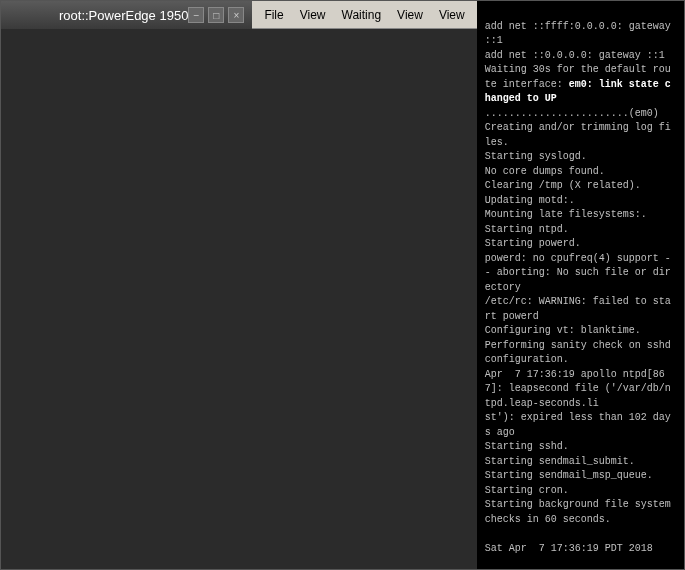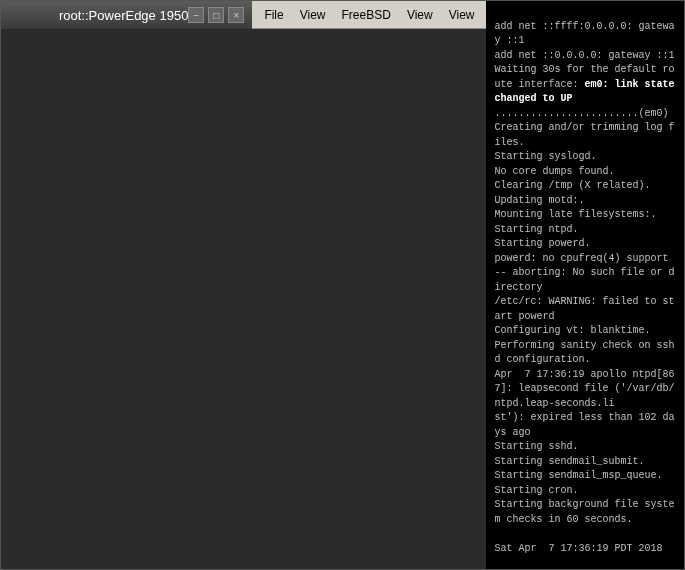--- a/index.html
+++ b/index.html
@@ -108,21 +108,21 @@
     <div class="window-controls">
       <div class="win-btn">−</div>
       <div class="win-btn">□</div>
       <div class="win-btn">×</div>
     </div>
   </div>
 
   <div class="menu-bar">
     <span class="menu-item">File</span>
     <span class="menu-item">View</span>
-    <span class="menu-item">FreeBSD</span>
+    <span class="menu-item">Waiting</span>
     <span class="menu-item">View</span>
     <span class="menu-item">View</span>
   </div>
 
   <div class="terminal-body">
     <div class="terminal-content">
 <span>add net ::ffff:0.0.0.0: gateway ::1</span>
 <span>add net ::0.0.0.0: gateway ::1</span>
 <span>Waiting 30s for the default route interface: <span class="bold-white">em0: link state changed to UP</span></span>
 <span>........................(em0)</span>

